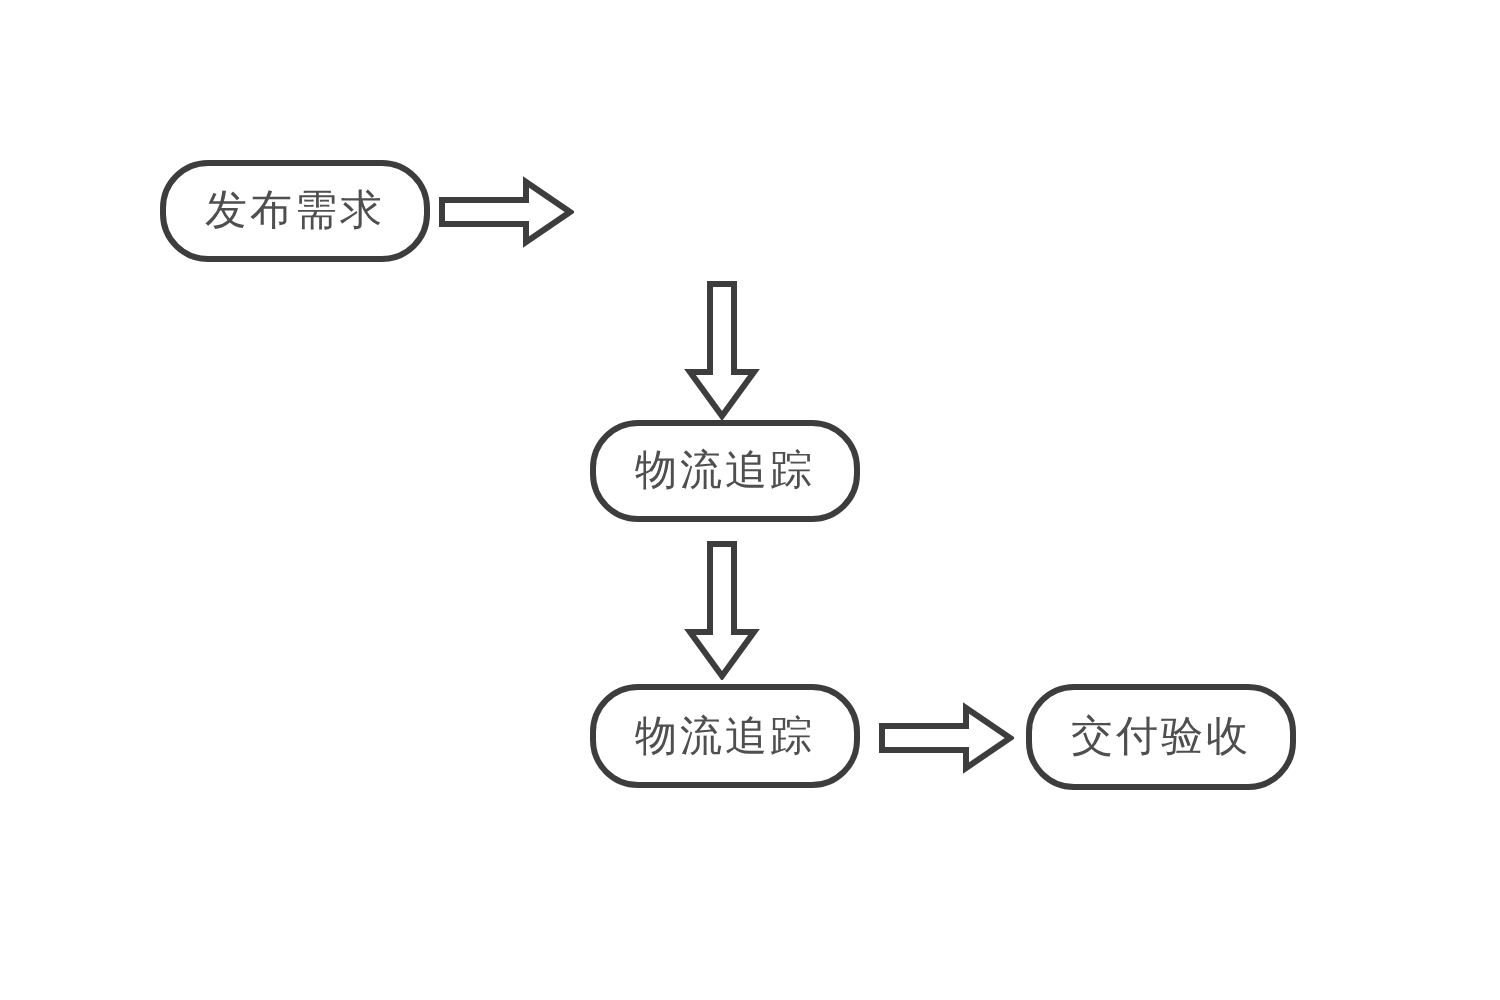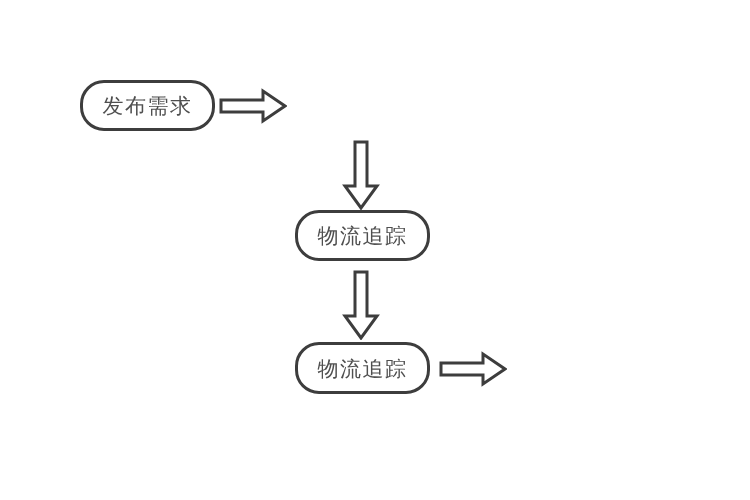--- a/index.html
+++ b/index.html
@@ -69,14 +69,15 @@
   <svg class="arrow arrow-c" width="38" height="70" viewBox="0 0 38 70" aria-hidden="true">
     <polygon points="13,2 25,2 25,46 35,46 19,68 3,46 13,46" fill="#ffffff" stroke="#3d3d3d" stroke-width="3" stroke-linejoin="miter"></polygon>
   </svg>
 
   <div class="node node-logistics">物流追踪</div>
 
   <svg class="arrow arrow-d" width="68" height="36" viewBox="0 0 68 36" aria-hidden="true">
     <polygon points="2,12 44,12 44,3 66,18 44,33 44,24 2,24" fill="#ffffff" stroke="#3d3d3d" stroke-width="3" stroke-linejoin="miter"></polygon>
   </svg>
 
+  <div class="node node-delivery">交付验收</div>
 
 </div>
 
 </body></html>

